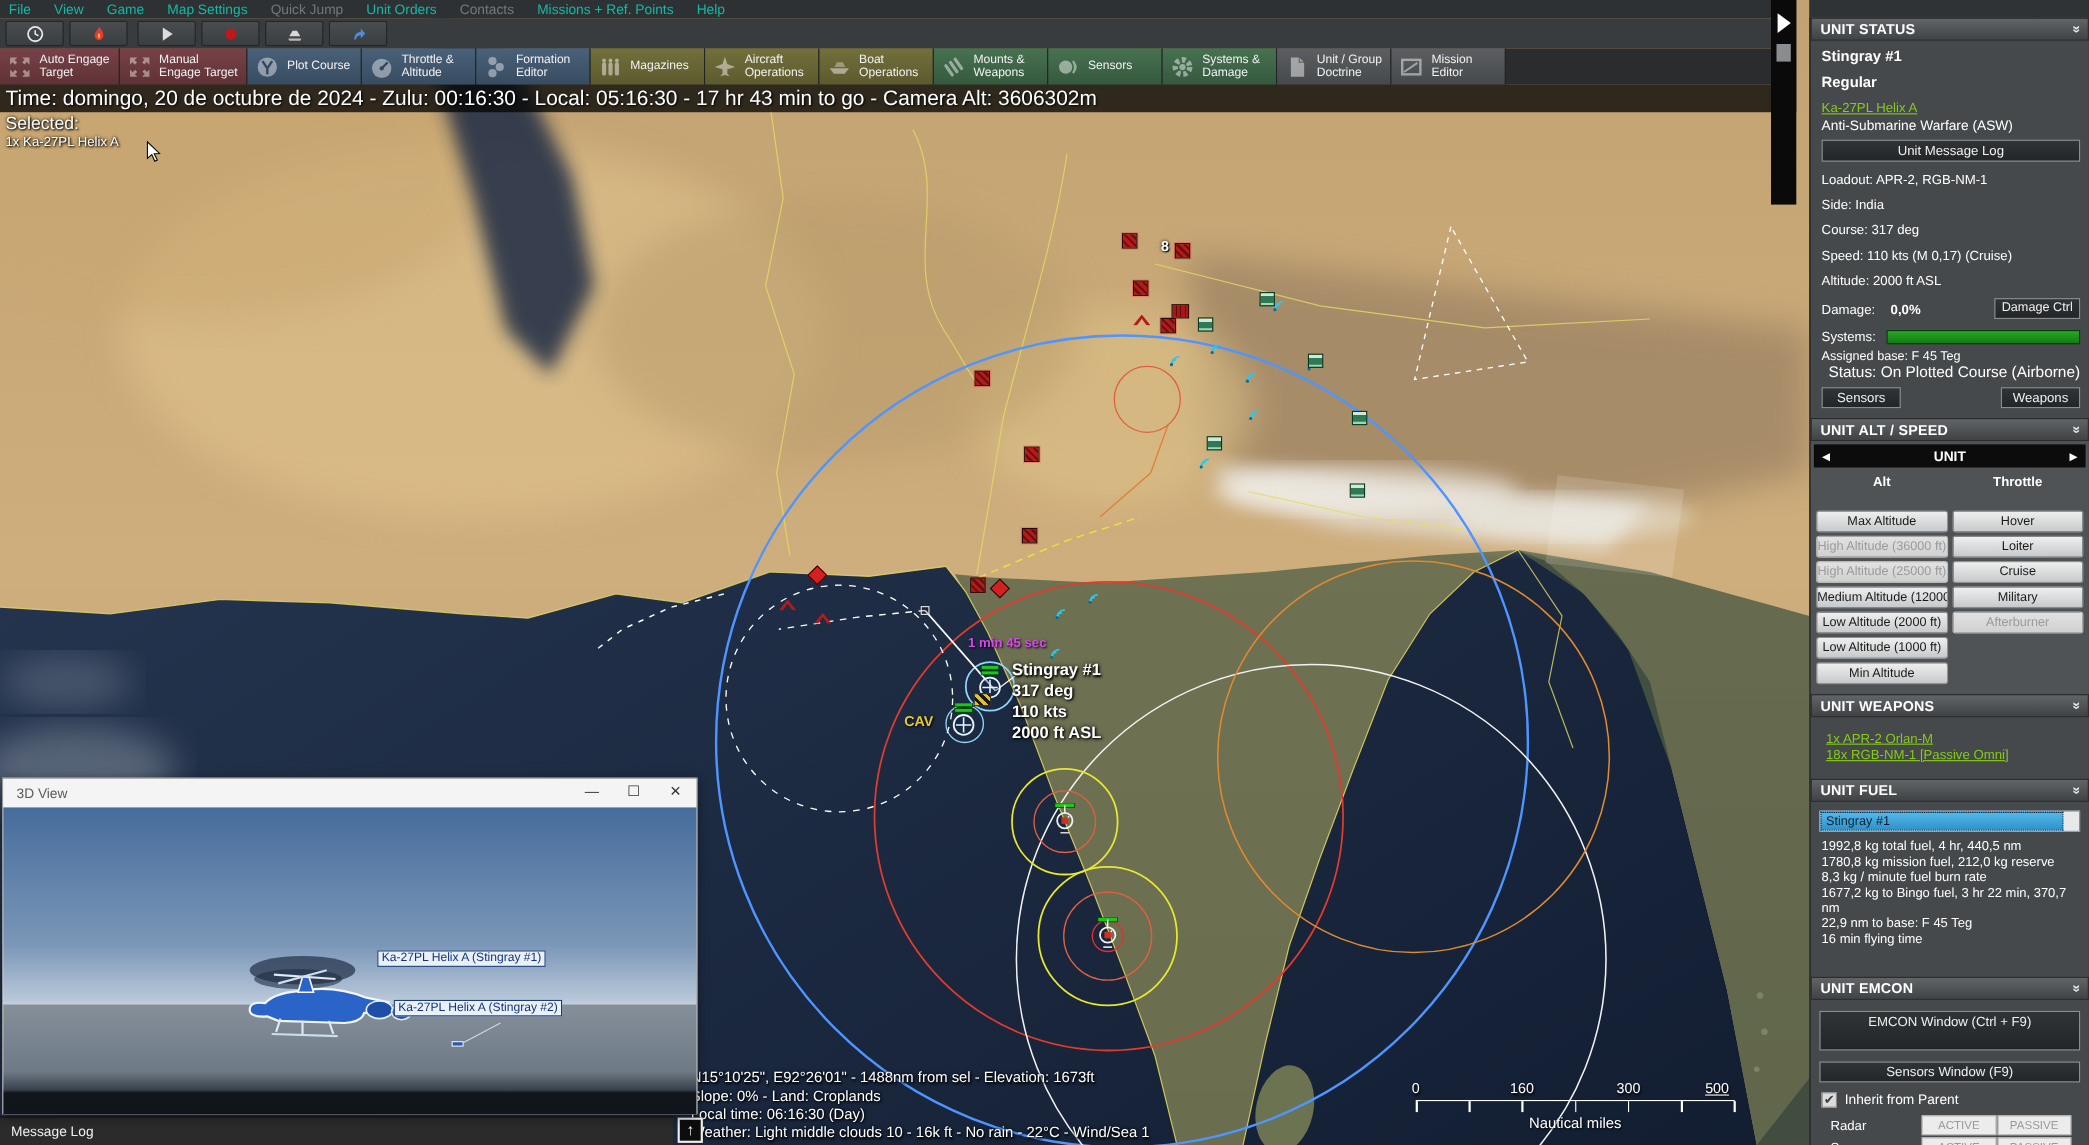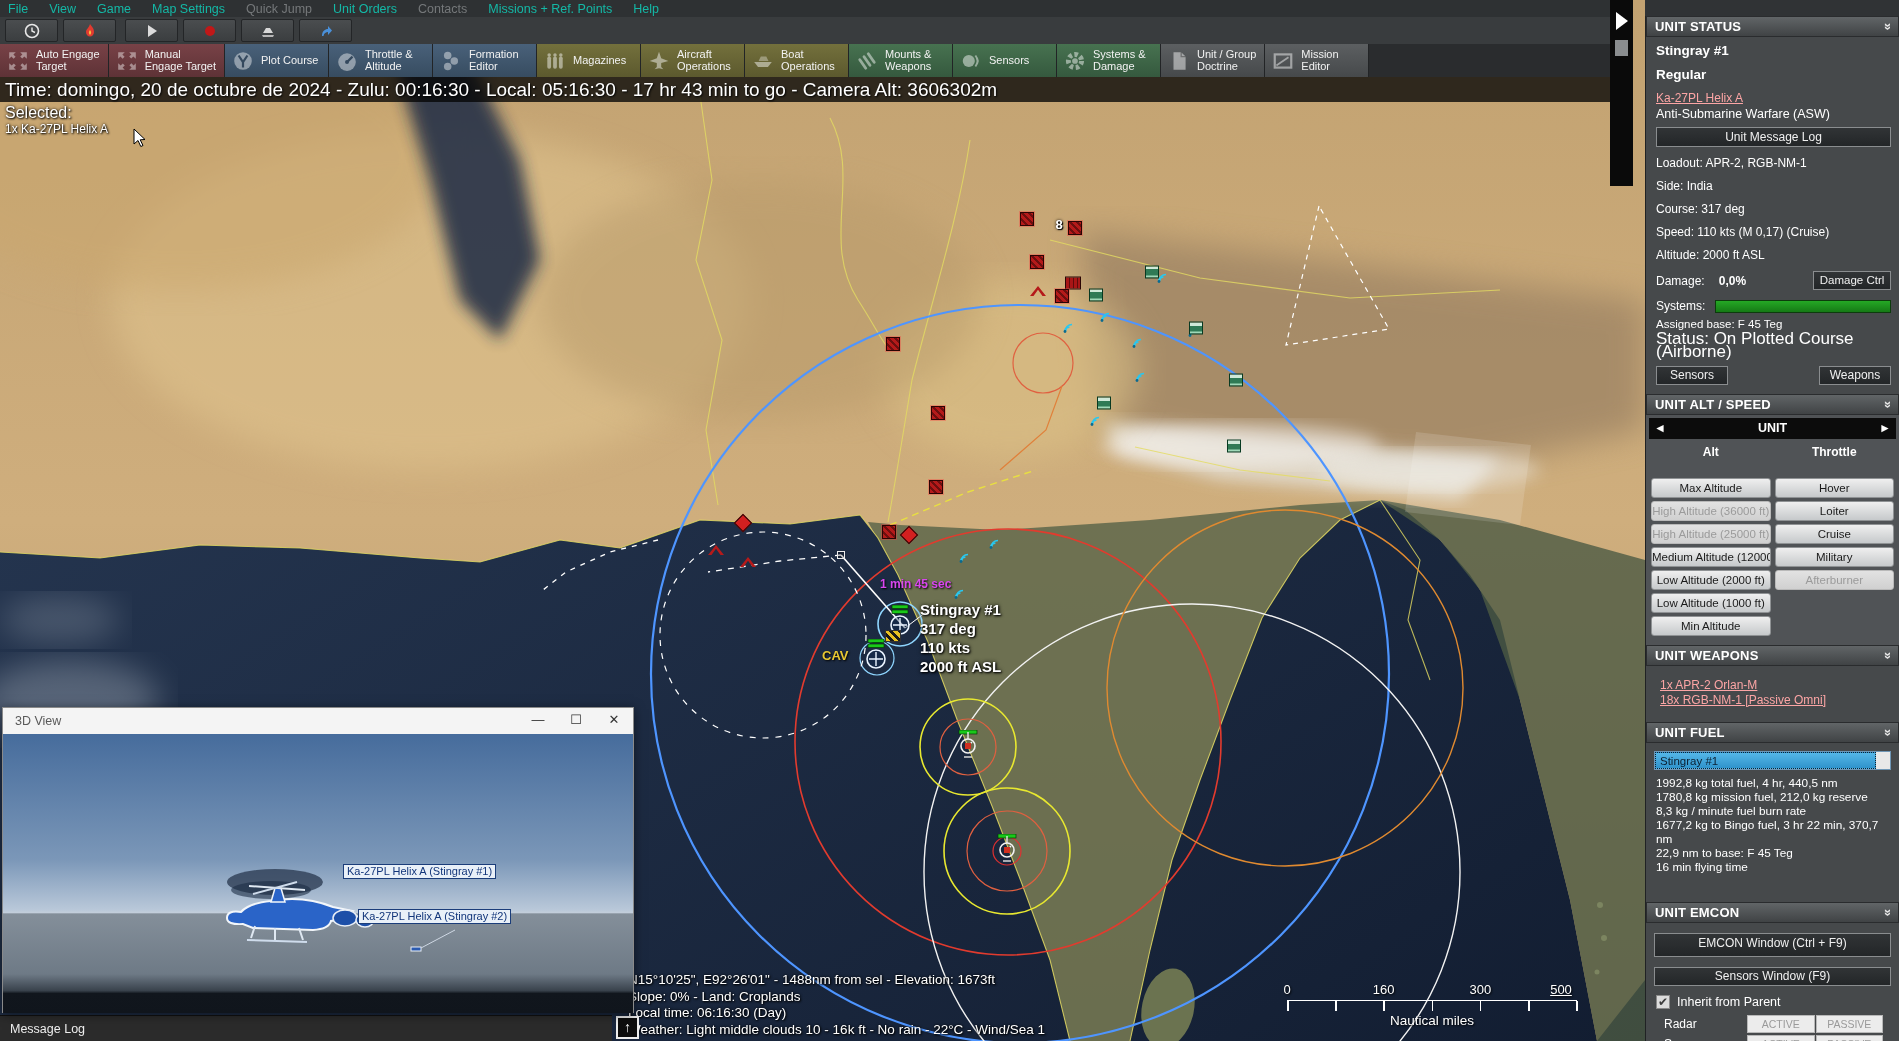--- a/index.html
+++ b/index.html
@@ -97,21 +97,21 @@
   .litebtn { background:linear-gradient(#efefef,#c6c9cb); border:1px solid #8f9294; border-radius:3px;
       color:#1a1a1a; font-size:11.5px; text-align:center; height:20px; line-height:18px;
       overflow:hidden; white-space:nowrap;}
   .litebtn.dis { color:#9b9b9b; background:linear-gradient(#e2e2e2,#d0d0d0); border-color:#b9b9b9;}
   #us-body { padding:6px 8px 4px 10px; }
   .usrow { margin-bottom:9px; }
   #fuel-combo { margin:8px 8px 6px; height:19px; background:#fff; border:1px solid #6f96b5; display:flex;}
   #fuel-combo .sel { flex:1; background:linear-gradient(#55b7e8,#2f93cc); color:#0c2032; font-size:11.5px;
       line-height:17px; padding-left:4px; font-weight:normal; border:1px dotted #0c2032;}
   #fuel-combo .dd { width:14px; background:#e8e8e8; }
-  .linkline { color:#fca5a5; text-decoration:underline; font-size:12px; line-height:15px; cursor:pointer;}
+  .linkline { color:#84cc16; text-decoration:underline; font-size:12px; line-height:15px; cursor:pointer;}
   .emrow { display:flex; align-items:center; margin:1px 8px 1px 10px; height:19px;}
   .emrow .nm { width:82px; font-size:12px;}
   .embtn { flex:1; height:18px; background:#ececec; border:1px solid #b8b8b8; color:#9a9a9a;
       font-size:10.5px; text-align:center; line-height:16px; margin-left:1px;}
   .cbx { width:14px; height:14px; background:#dcdcdc; border:1px solid #8a8a8a; color:#3c3c3c;
       font-size:12px; line-height:13px; text-align:center; display:inline-block; margin-right:7px;}
 
   
   #view3d { position:absolute; left:2px; top:707px; width:632px; height:306px; border:1px solid #8a8a8a;
       background:#fff; box-shadow:0 2px 10px rgba(0,0,0,.5);}
@@ -580,21 +580,21 @@
         <span>Damage:</span>
         <span style="font-weight:bold; margin-left:14px;">0,0%</span>
         <span style="flex:1"></span>
         <span class="darkbtn" style="width:78px; height:19px; line-height:17px; font-size:11.5px;">Damage Ctrl</span>
       </div>
       <div class="usrow" style="display:flex; align-items:center; margin-bottom:5px;">
         <span>Systems:</span>
         <span style="flex:1; height:13px; margin-left:10px; background:linear-gradient(#25a825,#157a15); border:1px solid #0c3c0c;"></span>
       </div>
       <div style="font-size:11.5px; line-height:13.5px;">Assigned base: F 45 Teg</div>
-      <div style="font-size:17px; line-height:13.5px; margin-bottom:7px;">Status: On Plotted Course (Airborne)</div>
+      <div style="font-size:14px; line-height:13.5px; margin-bottom:7px;text-align:right;">Status: On Plotted Course (Airborne)</div>
       <div style="display:flex; margin-bottom:5px;">
         <span class="darkbtn" style="width:72px; height:19px; line-height:17px;">Sensors</span>
         <span style="flex:1"></span>
         <span class="darkbtn" style="width:72px; height:19px; line-height:17px;">Weapons</span>
       </div>
     </div>
 
     <div class="sechead">
       <span>UNIT ALT / SPEED</span>
       <span class="sp"></span>
@@ -657,21 +657,21 @@
         <div>22,9 nm to base: F 45 Teg</div>
         <div>16 min flying time</div>
       </div>
 
     <div class="sechead" style="margin-top:18px;">
       <span>UNIT EMCON</span>
       <span class="sp"></span>
         <span class="chev">«</span>
     </div>
     <div style="padding:10px 8px 6px;">
-      <div class="darkbtn" style="height:24px; line-height:18px; margin-bottom:10px;">EMCON Window (Ctrl + F9)</div>
+      <div class="darkbtn" style="height:36px; line-height:18px; margin-bottom:10px;">EMCON Window (Ctrl + F9)</div>
       <div class="darkbtn" style="height:19px; line-height:17px; margin-bottom:9px;">Sensors Window (F9)</div>
       <div style="display:flex; align-items:center; margin:0 0 6px 2px;">
         <span class="cbx">✔</span>
         <span style="font-size:12.5px;">Inherit from Parent</span>
       </div>
       <div id="emcon-rows">
           <div class="emrow">
             <span class="nm">Radar</span>
             <span class="embtn">ACTIVE</span>
             <span class="embtn">PASSIVE</span>

